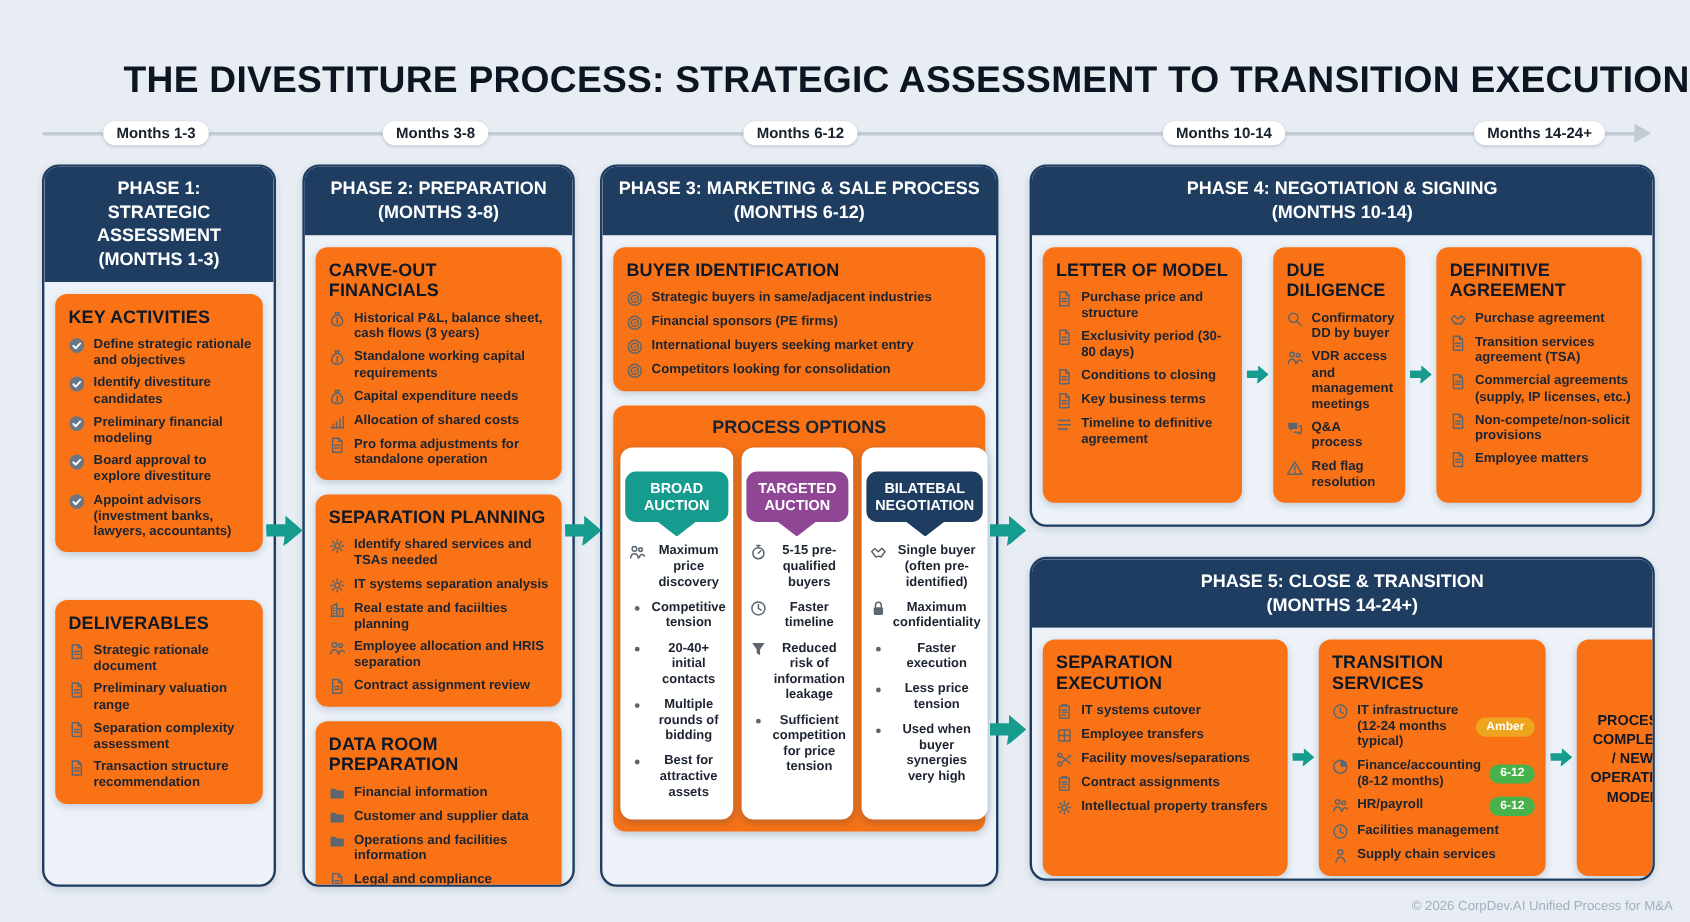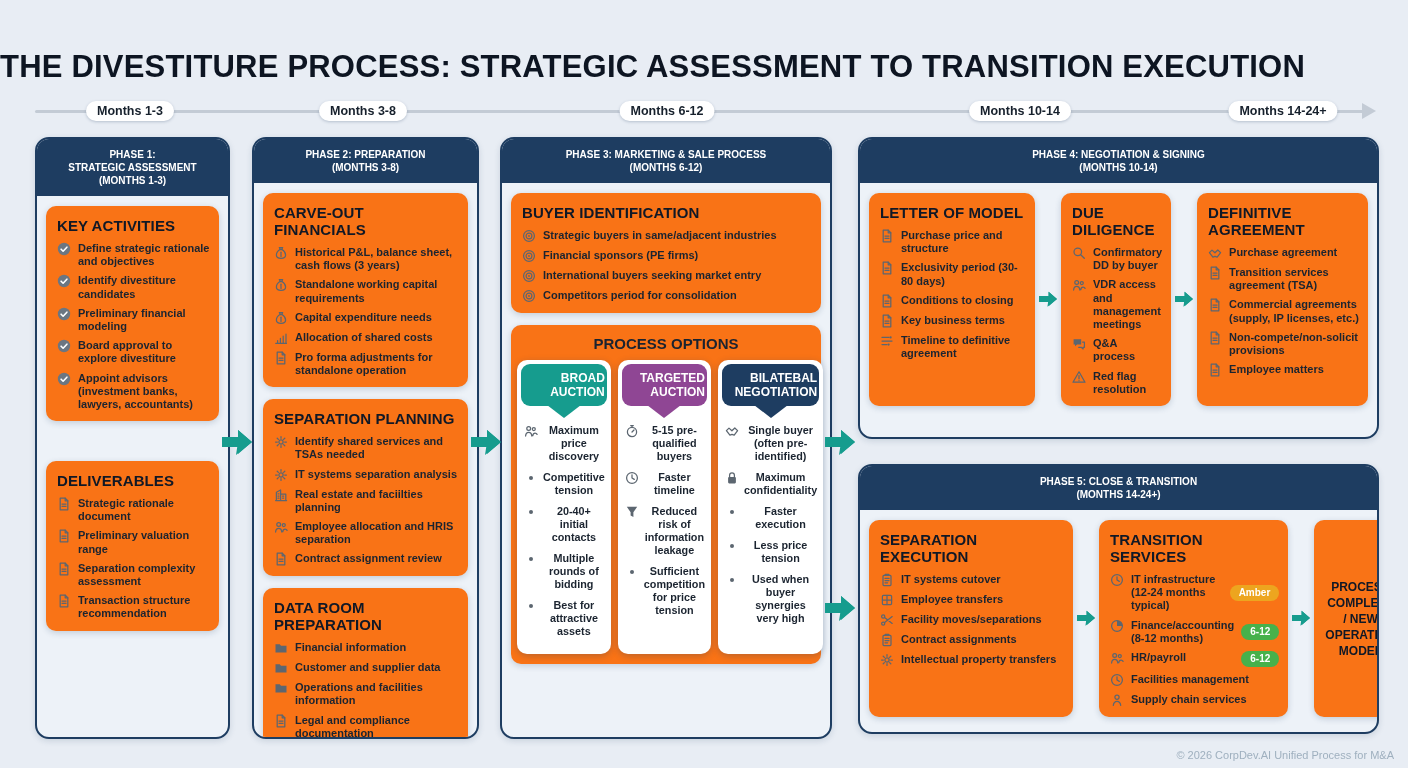--- a/index.html
+++ b/index.html
@@ -5,21 +5,21 @@
   html,body{margin:0;padding:0;}
   body{
     width:1408px;height:768px;position:relative;overflow:hidden;
     background:#e8edf4;
     font-family:"Liberation Sans","DejaVu Sans",sans-serif;
     color:#1a2330;
   }
   
   .main-title{
     position:absolute;top:28px;left:0;width:100%;
-    text-align:left;font-size:31px;font-weight:800;letter-spacing:.2px;
+    text-align:right;font-size:31px;font-weight:800;letter-spacing:.2px;
     color:#0d1522;
   }
   
   .timeline-line{
     position:absolute;top:110px;left:35px;width:1330px;height:3px;
     background:#c3cbd5;border-radius:2px;
   }
   .timeline-arrowhead{
     position:absolute;top:103px;left:1362px;width:0;height:0;
     border-left:14px solid #c3cbd5;border-top:8px solid transparent;border-bottom:8px solid transparent;
@@ -38,21 +38,21 @@
     background:#edf2f8;overflow:hidden;
     box-shadow:0 2px 6px rgba(30,58,95,.15);
   }
   .p1{left:35px;top:137px;width:191px;height:598px}
   .p2{left:252px;top:137px;width:223px;height:598px}
   .p3{left:500px;top:137px;width:328px;height:598px}
   .p4{left:858px;top:137px;width:517px;height:298px}
   .p5{left:858px;top:464px;width:517px;height:266px}
   .phase-header{
     background:#1e3d61;color:#fff;text-align:center;
-    font-weight:700;font-size:10px;line-height:1.3;padding:9px 6px;
+    font-weight:700;font-size:15px;line-height:1.3;padding:9px 6px;
   }
   .phase-body{padding:10px 9px;display:flex;}
   .phase-body.column{flex-direction:column;gap:12px;}
   .p1 .phase-body{gap:40px;}
   .phase-body.row{flex-direction:row;gap:4px;align-items:stretch;}
   
   .card{
     background:#f97316;border-radius:10px;padding:11px 9px 10px 11px;
     box-shadow:0 2px 6px rgba(30,58,95,.20);
   }
@@ -77,21 +77,21 @@
   
   .options-card{flex:1;padding:10px 6px;display:flex;flex-direction:column;}
   .options-title{text-align:center;font-size:15px;font-weight:800;margin:0 0 8px 0;}
   .opt-cols{display:flex;gap:7px;flex:1;}
   .opt-col{
     flex:1;background:#fff;border-radius:10px;
     box-shadow:0 2px 7px rgba(30,58,95,.28);
     display:flex;flex-direction:column;padding-bottom:8px;
   }
   .opt-head{
-    margin:4px 4px 0 4px;border-radius:9px;color:#fff;text-align:right;
+    margin:20px 4px 0 4px;border-radius:9px;color:#fff;text-align:center;
     font-size:12px;font-weight:800;line-height:1.18;padding:7px 2px;
   }
   .opt-tri{display:block;margin:-1px auto 4px auto;}
   .opt-items{padding:2px 6px 0 7px;}
   .opt-items .item{font-size:10.8px;margin-bottom:8px;gap:5px;text-align:center;}
   
   .end-card{display:flex;align-items:center;justify-content:center;text-align:center;}
   .end-text{font-size:12px;font-weight:800;line-height:1.35;color:#101826;}
   
   .phase-arrow{position:absolute;width:32px;height:26px;}
@@ -397,21 +397,21 @@
           <span class="txt">International buyers seeking market entry</span>
         </div>
         <div class="item">
           <span class="icn">
             <svg viewBox="0 0 14 14">
               <circle cx="7" cy="7" r="5.4" fill="none" stroke="currentColor" stroke-width="1.25" stroke-linecap="round" stroke-linejoin="round"></circle>
               <circle cx="7" cy="7" r="2.9" fill="none" stroke="currentColor" stroke-width="1.25" stroke-linecap="round" stroke-linejoin="round"></circle>
               <circle cx="7" cy="7" r=".9" fill="currentColor"></circle>
             </svg>
           </span>
-          <span class="txt">Competitors period for consolidation</span>
+          <span class="txt">Competitors looking for consolidation</span>
         </div>
       </div>
       <div class="card options-card">
         <h3 class="options-title">PROCESS OPTIONS</h3>
         <div class="opt-cols">
           <div class="opt-col">
             <div class="opt-head" style="background: rgb(22, 156, 142);">BROAD AUCTION</div>
             <div style="text-align: center;">
               <svg class="opt-tri" width="34" height="13" viewBox="0 0 34 13">
                 <path d="M0 0h34L17 13z" fill="#169c8e"></path>

